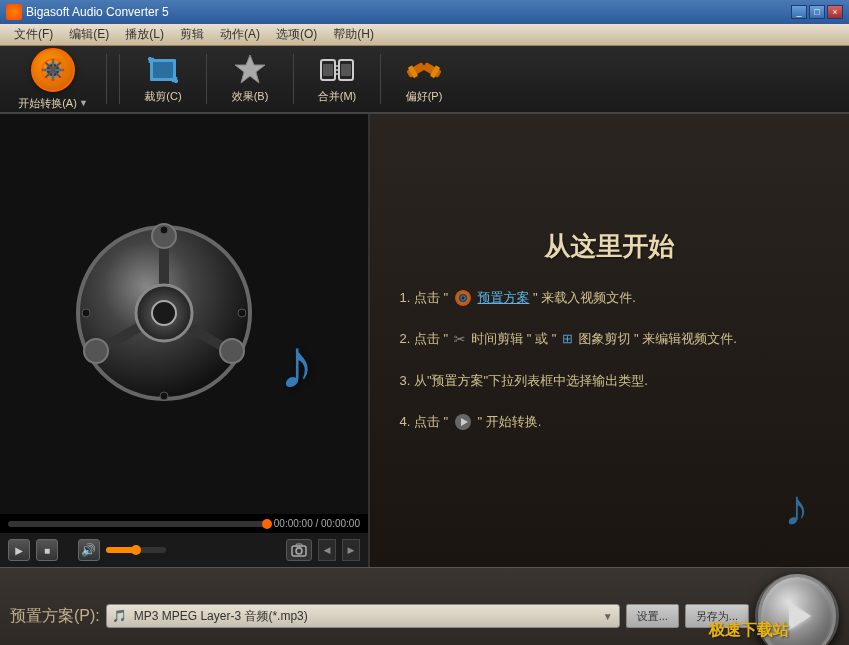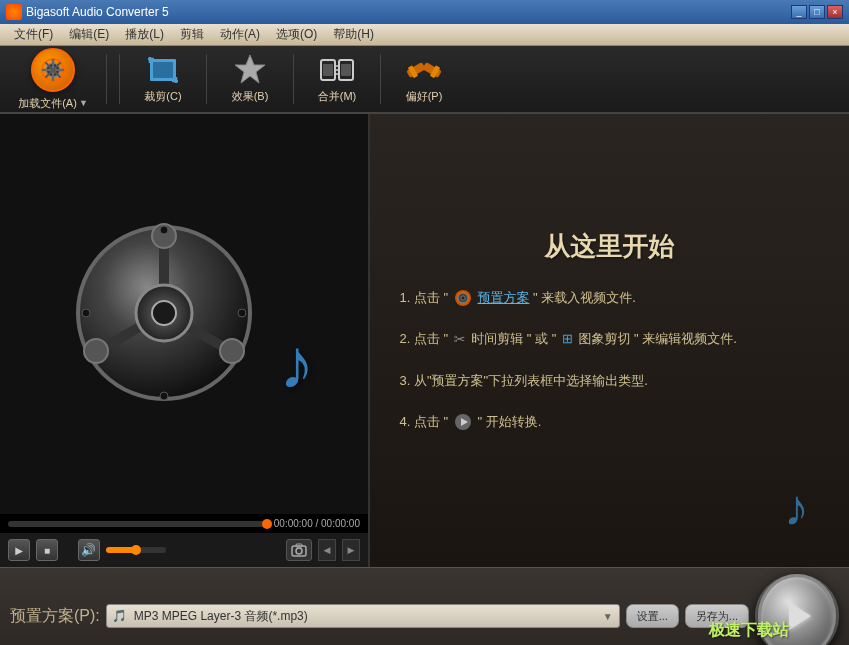--- a/index.html
+++ b/index.html
@@ -307,37 +307,37 @@
       color: #3366cc;
     }
     .dropdown-arrow {
       margin-left: auto;
       color: #666;
       font-size: 10px;
     }
     .bottom-action-btn {
       background: linear-gradient(to bottom, #ccc, #aaa);
       border: 1px solid #888;
-      border-radius: 7px;
+      border-radius: 2px;
       padding: 3px 10px;
       font-size: 11px;
       color: #333;
       cursor: pointer;
       white-space: nowrap;
       height: 24px;
       display: flex;
       align-items: center;
     }
 
     
     #watermark {
       position: absolute;
       bottom: 4px;
       right: 60px;
-      color: #bef264;
+      color: #eab308;
       font-size: 16px;
       font-weight: bold;
       font-family: sans-serif;
       text-shadow: 1px 1px 2px rgba(0,0,0,0.5);
       z-index: 10;
     }
 
     
     #convert-btn {
       position: absolute;
@@ -411,21 +411,21 @@
         <circle cx="13" cy="13" r="11" fill="none" stroke="#ff6600" stroke-width="2"></circle>
         <circle cx="13" cy="13" r="7" fill="#333" stroke="#888" stroke-width="1.5"></circle>
         <circle cx="13" cy="13" r="2.5" fill="#555" stroke="#aaa" stroke-width="1"></circle>
         <line x1="13" y1="3" x2="13" y2="23" stroke="#666" stroke-width="2.5" stroke-linecap="round"></line>
         <line x1="3" y1="13" x2="23" y2="13" stroke="#666" stroke-width="2.5" stroke-linecap="round"></line>
         <line x1="6" y1="6" x2="20" y2="20" stroke="#555" stroke-width="2" stroke-linecap="round"></line>
         <line x1="20" y1="6" x2="6" y2="20" stroke="#555" stroke-width="2" stroke-linecap="round"></line>
       </svg>
     </div>
     <div style="display:flex; align-items:center; gap:2px;">
-      <span class="btn-label">加载文件(A)</span>
+      <span class="btn-label">开始转换(A)</span>
       <span style="color:#aaa; font-size:9px;">▼</span>
     </div>
   </div>
 
   <div class="toolbar-separator"></div>
 
 
   <div class="toolbar-separator"></div>
 
   <div class="toolbar-btn">

